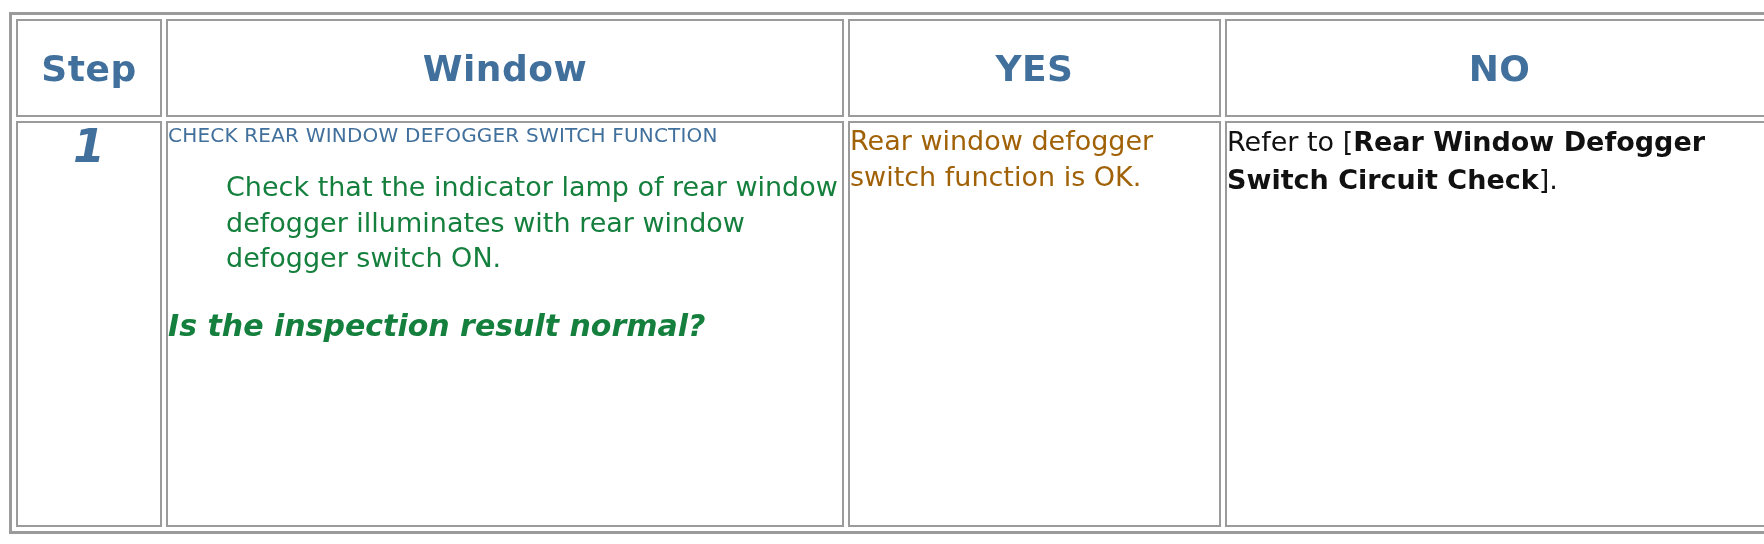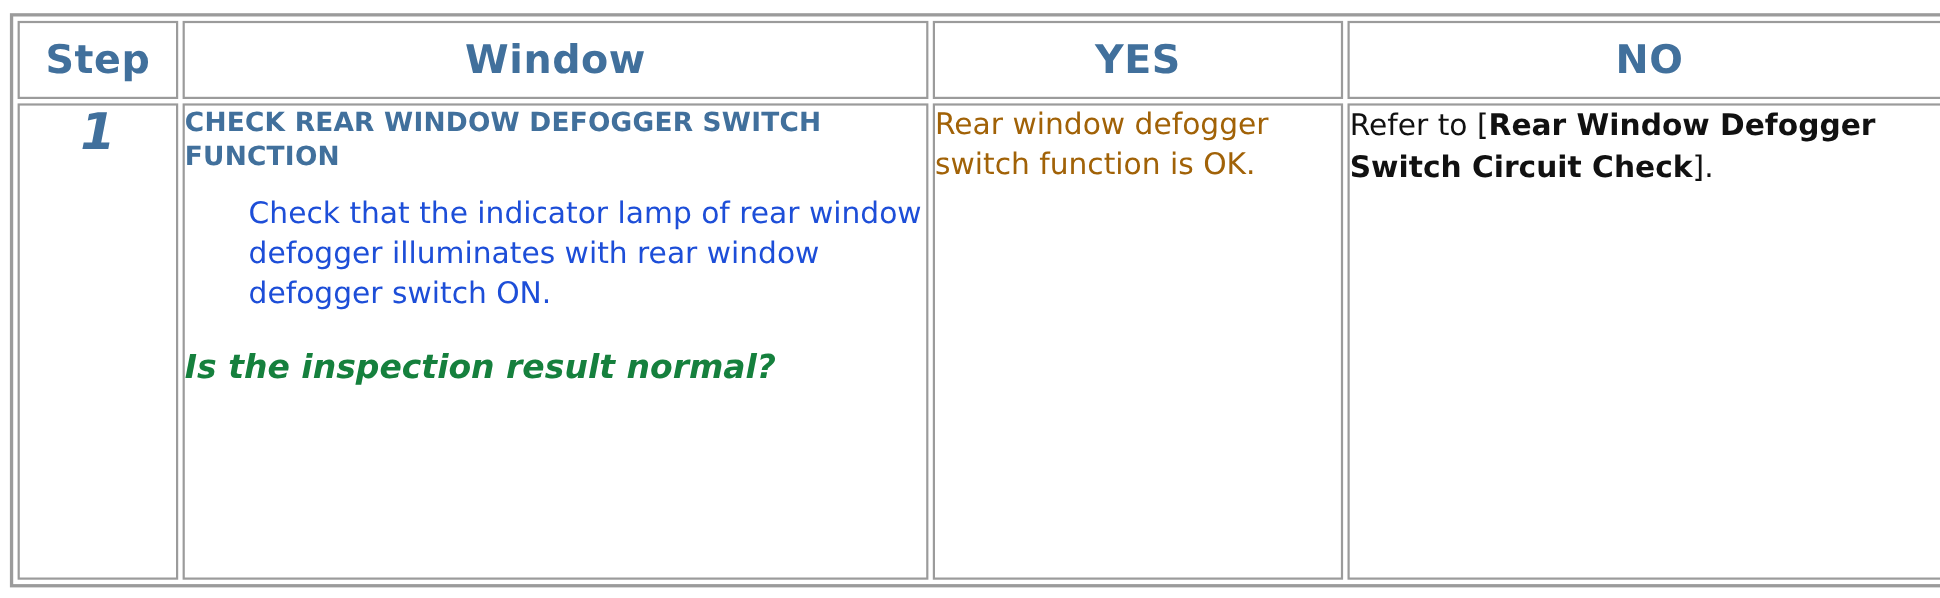--- a/index.html
+++ b/index.html
@@ -43,21 +43,21 @@
   }
 
   
   col.c-step   { width: 146px; }
   col.c-action { width: 678px; }
   col.c-yes    { width: 373px; }
   col.c-no     { width: 549px; }
 
   
   .hdr-row th {
-    height: 71px;
+    height: 98px;
     text-align: center;
     vertical-align: middle;
     color: #41709c;
     font-weight: bold;
     font-size: 36px;
     letter-spacing: 0.5px;
     padding: 0 4px;
   }
 
   
@@ -77,28 +77,28 @@
     font-size: 46px;
     line-height: 1;
     display: inline-block;
   }
 
   .cell-action {
     padding: 18px 14px 10px 18px;
   }
   .action-title {
     color: #41709c;
-    font-weight: bold;
-    font-size: 24px;
+    font-weight: normal;
+    font-size: 20px;
     line-height: 1.28;
     letter-spacing: 0.2px;
     margin: 0 0 20px 0;
   }
   .action-detail {
-    color: #1d4ed8;
+    color: #15803d;
     font-size: 27px;
     line-height: 1.33;
     margin: 0 0 30px 0;
     padding-left: 58px;
   }
   .action-question {
     color: #15803d;
     font-weight: bold;
     font-style: italic;
     font-size: 30px;

